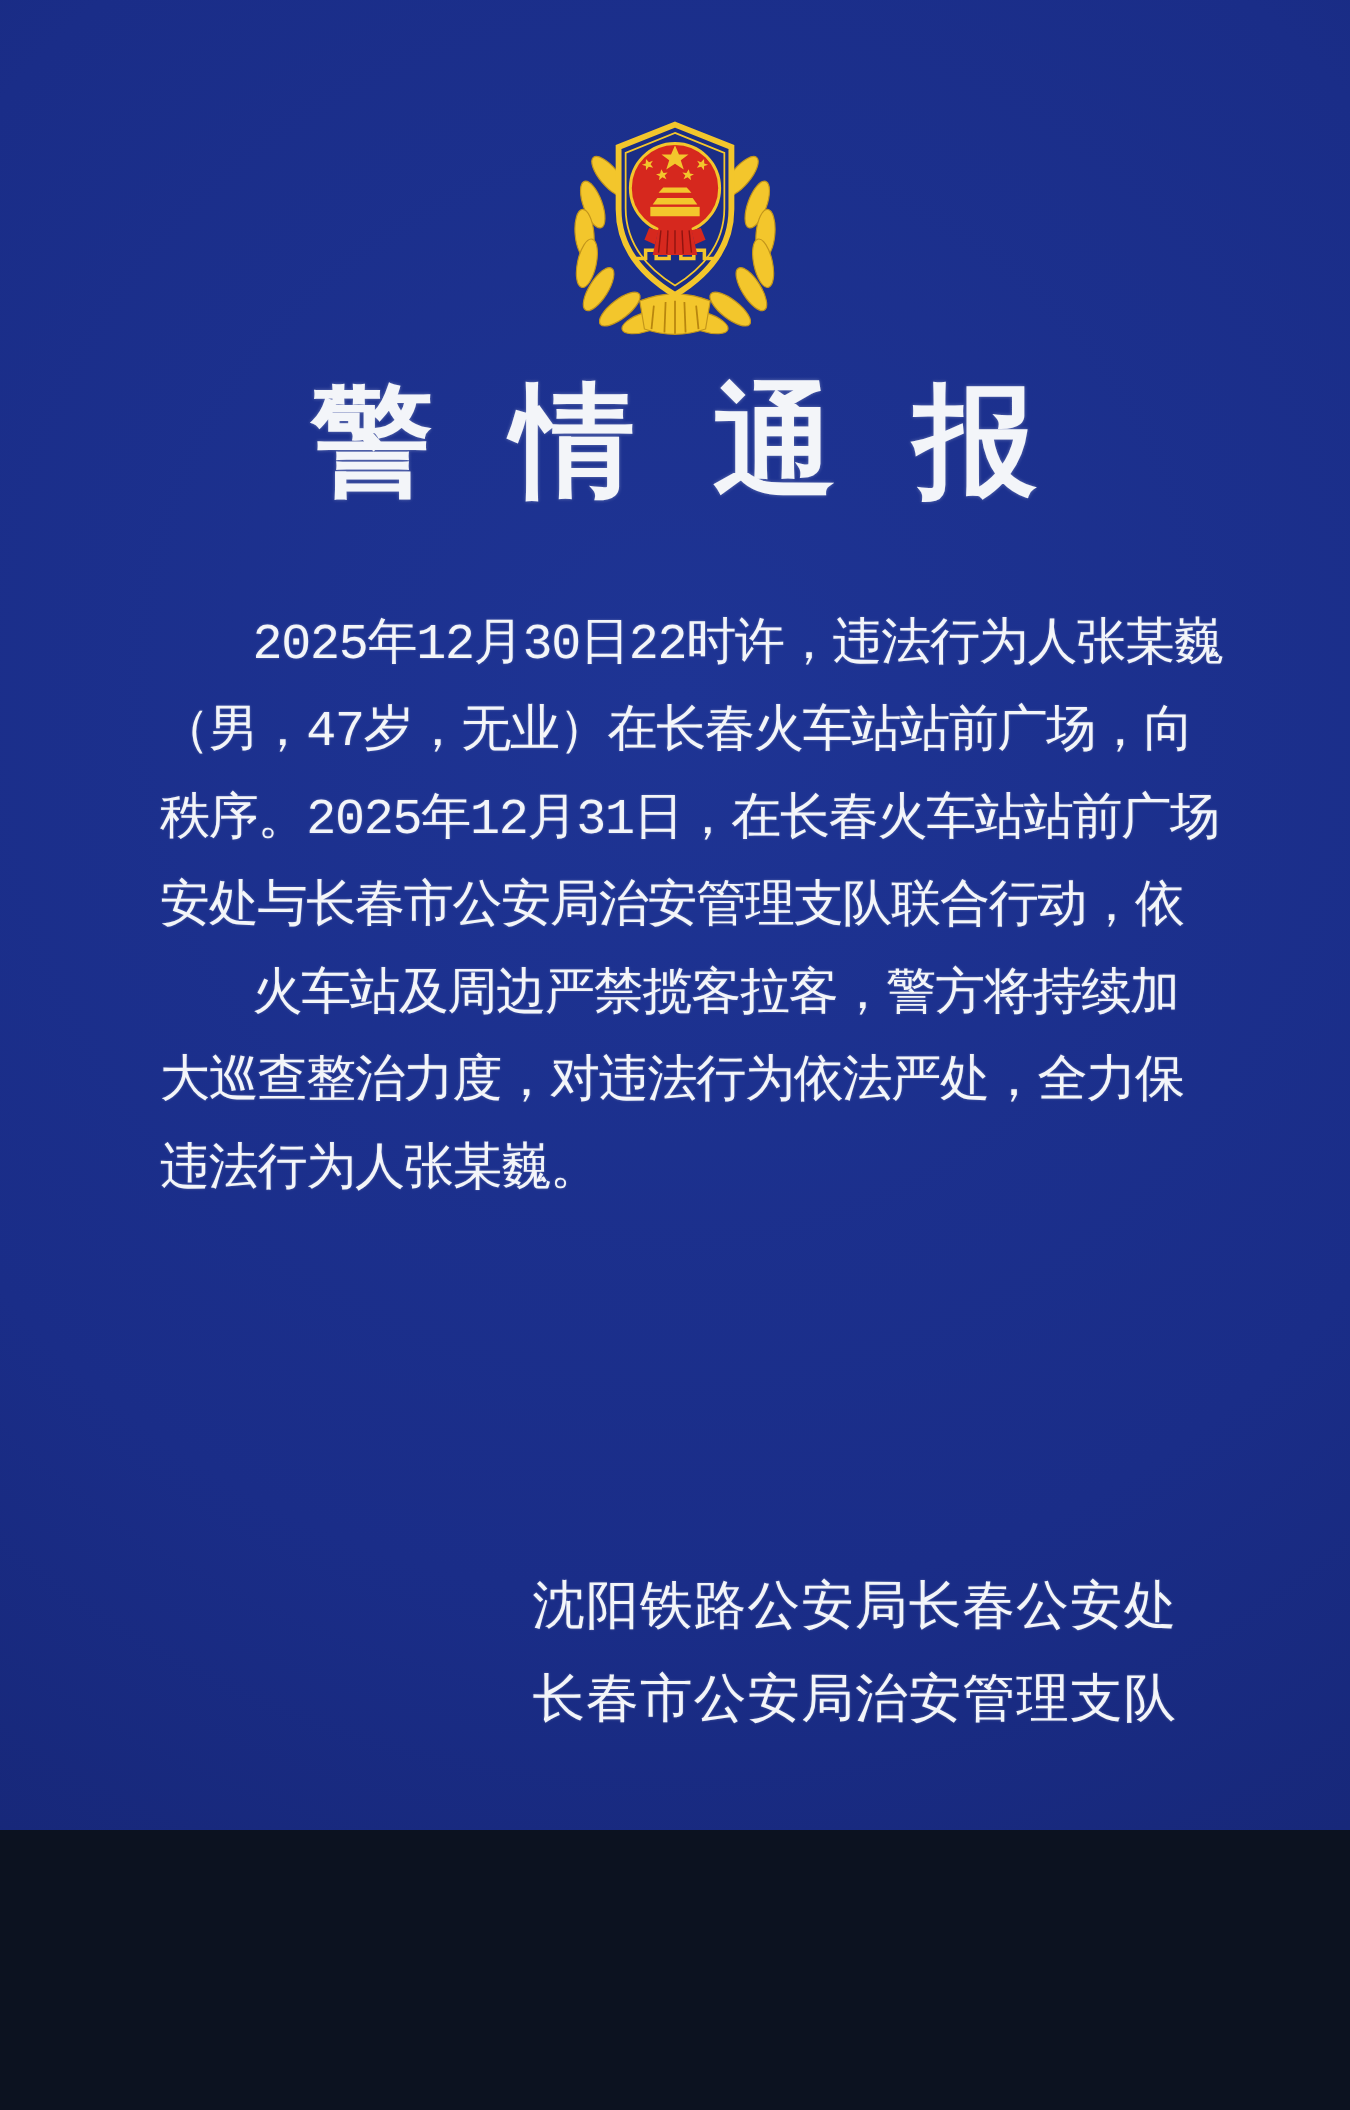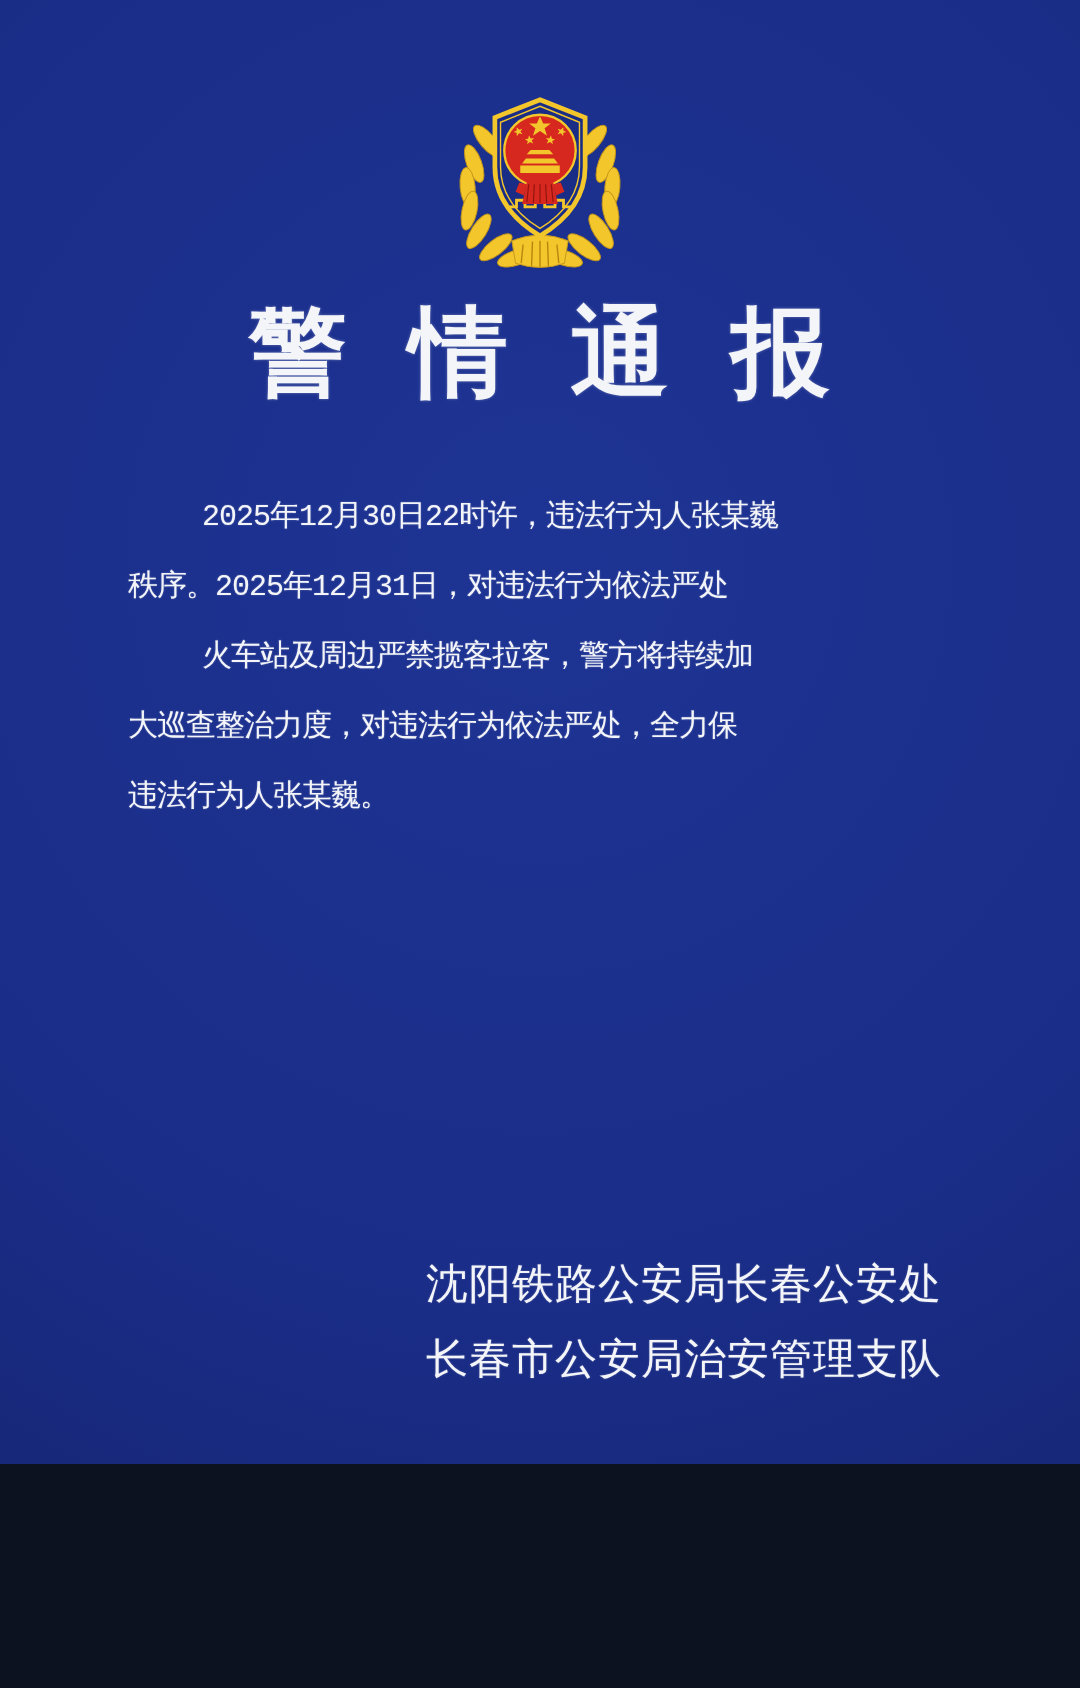--- a/index.html
+++ b/index.html
@@ -24,21 +24,21 @@
   .title{
     position:absolute;top:288px;left:0;right:0;
     margin:0;text-align:center;
     font-size:98px;font-weight:700;
     letter-spacing:2px;
     text-shadow:0 0 3px rgba(255,255,255,.35);
     white-space:nowrap;
   }
   .body-block{
     position:absolute;top:482px;left:128px;right:96px;
-    font-size:30px;
+    font-size:40px;
     text-shadow:0 0 2px rgba(255,255,255,.3);
   }
   .line{
     margin:0;height:70px;line-height:70px;
     white-space:nowrap;letter-spacing:-1px;
   }
   .indent{text-indent:74px;}
   .signature{
     position:absolute;top:1250px;right:138px;
     text-align:center;
@@ -117,21 +117,23 @@
           <path d="M106,96 L107,116"></path>
         <path d="M112,96 L114,115"></path>
       </g>
     </svg>
   </div>
 
   <h1 class="title">警 情 通 报</h1>
 
   <div class="body-block">
     <p class="line indent">2025年12月30日22时许，违法行为人张某巍</p>
-    <p class="line">秩序。2025年12月31日，对违法行为依法严处</p>
+    <p class="line">（男，47岁，无业）在长春火车站站前广场，向</p>
+    <p class="line">秩序。2025年12月31日，在长春火车站站前广场</p>
+    <p class="line">安处与长春市公安局治安管理支队联合行动，依</p>
     <p class="line indent">火车站及周边严禁揽客拉客，警方将持续加</p>
     <p class="line">大巡查整治力度，对违法行为依法严处，全力保</p>
     <p class="line">违法行为人张某巍。</p>
   </div>
 
   <div class="signature">
     <p class="sig-line">沈阳铁路公安局长春公安处</p>
     <p class="sig-line">长春市公安局治安管理支队</p>
   </div>
 

